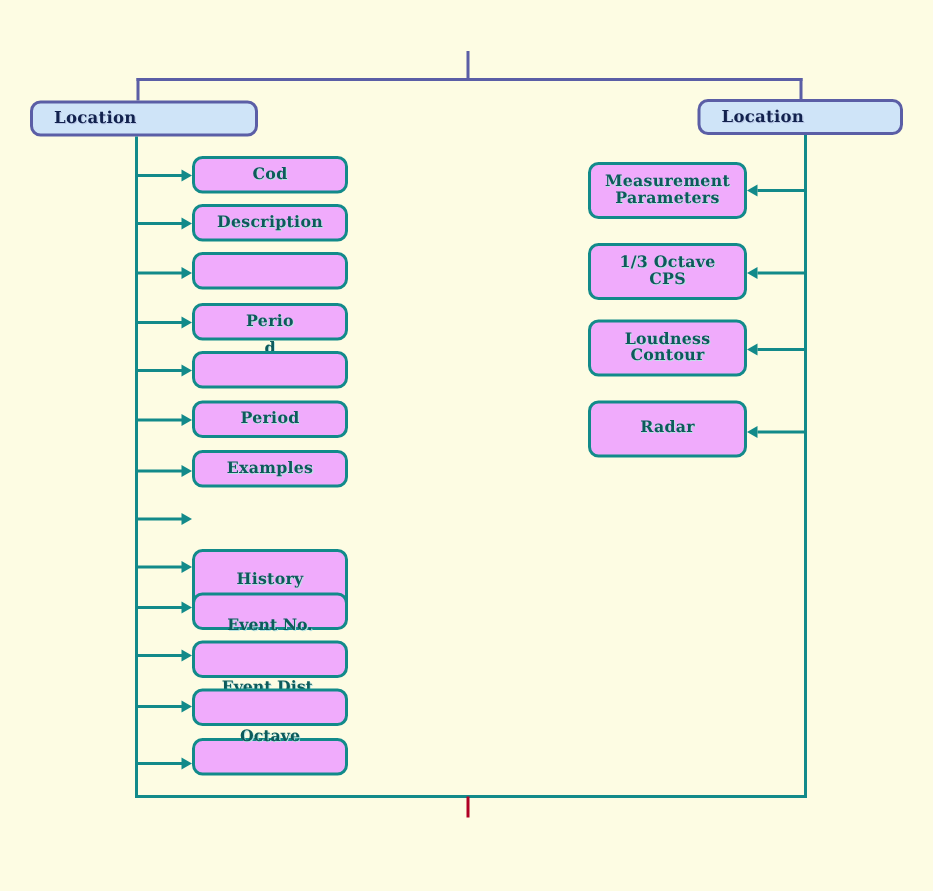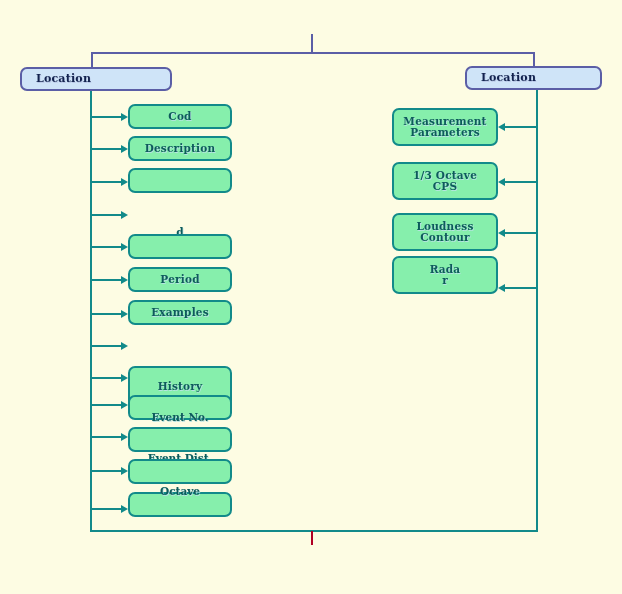--- a/index.html
+++ b/index.html
@@ -39,21 +39,21 @@
     font-size: 11px;
     text-shadow: 0.7px 0.7px 0 #b9c7e6;
   }
   .node-blue.left-text {
     justify-content: flex-start;
     padding-left: 14px;
   }
 
   
   .node-teal {
-    background: #86efac;
+    background: #f0abfc;
     border: 2px solid #128a8a;
     border-radius: 7px;
     color: #0d5b5b;
     font-size: 10.5px;
     text-shadow: 0.7px 0.7px 0 #b7e3e3;
   }
 
   
   .node-red {
     background: #fde8ec;
@@ -141,20 +141,23 @@
   </div>
 
   <div class="line-teal" style="left:92px; top:181px; width:30px; height:2px;"></div>
   <div class="arrow-right" style="left:121px; top:178px;"></div>
   <div class="node node-teal" style="left:128px; top:168px; width:104px; height:25px;">
     <span></span>
   </div>
 
   <div class="line-teal" style="left:92px; top:214px; width:30px; height:2px;"></div>
   <div class="arrow-right" style="left:121px; top:211px;"></div>
+  <div class="node node-teal" style="left:128px; top:202px; width:104px; height:25px;">
+    <span>Perio</span>
+  </div>
   <div class="float-label" style="left:128px; top:226px; width:104px;">d</div>
 
   <div class="line-teal" style="left:92px; top:246px; width:30px; height:2px;"></div>
   <div class="arrow-right" style="left:121px; top:243px;"></div>
   <div class="node node-teal" style="left:128px; top:234px; width:104px; height:25px;">
     <span></span>
   </div>
 
   <div class="line-teal" style="left:92px; top:279px; width:30px; height:2px;"></div>
   <div class="arrow-right" style="left:121px; top:276px;"></div>
@@ -220,18 +223,18 @@
 
   <div class="line-teal" style="left:505px; top:232px; width:32px; height:2px;"></div>
   <div class="arrow-left" style="left:498px; top:229px;"></div>
   <div class="node node-teal" style="left:392px; top:213px; width:106px; height:38px; flex-direction:column;">
     <span>Loudness</span>
     <span>Contour</span>
   </div>
 
   <div class="line-teal" style="left:505px; top:287px; width:32px; height:2px;"></div>
   <div class="arrow-left" style="left:498px; top:284px;"></div>
-  <div class="node node-teal" style="left:392px; top:256px; width:106px; height:38px; flex-direction:column;">
+  <div class="node node-teal" style="left:392px; top:267px; width:106px; height:38px; flex-direction:row;">
     <span>Rada</span>
     <span>r</span>
   </div>
 
 </div>
 
 </body></html>

